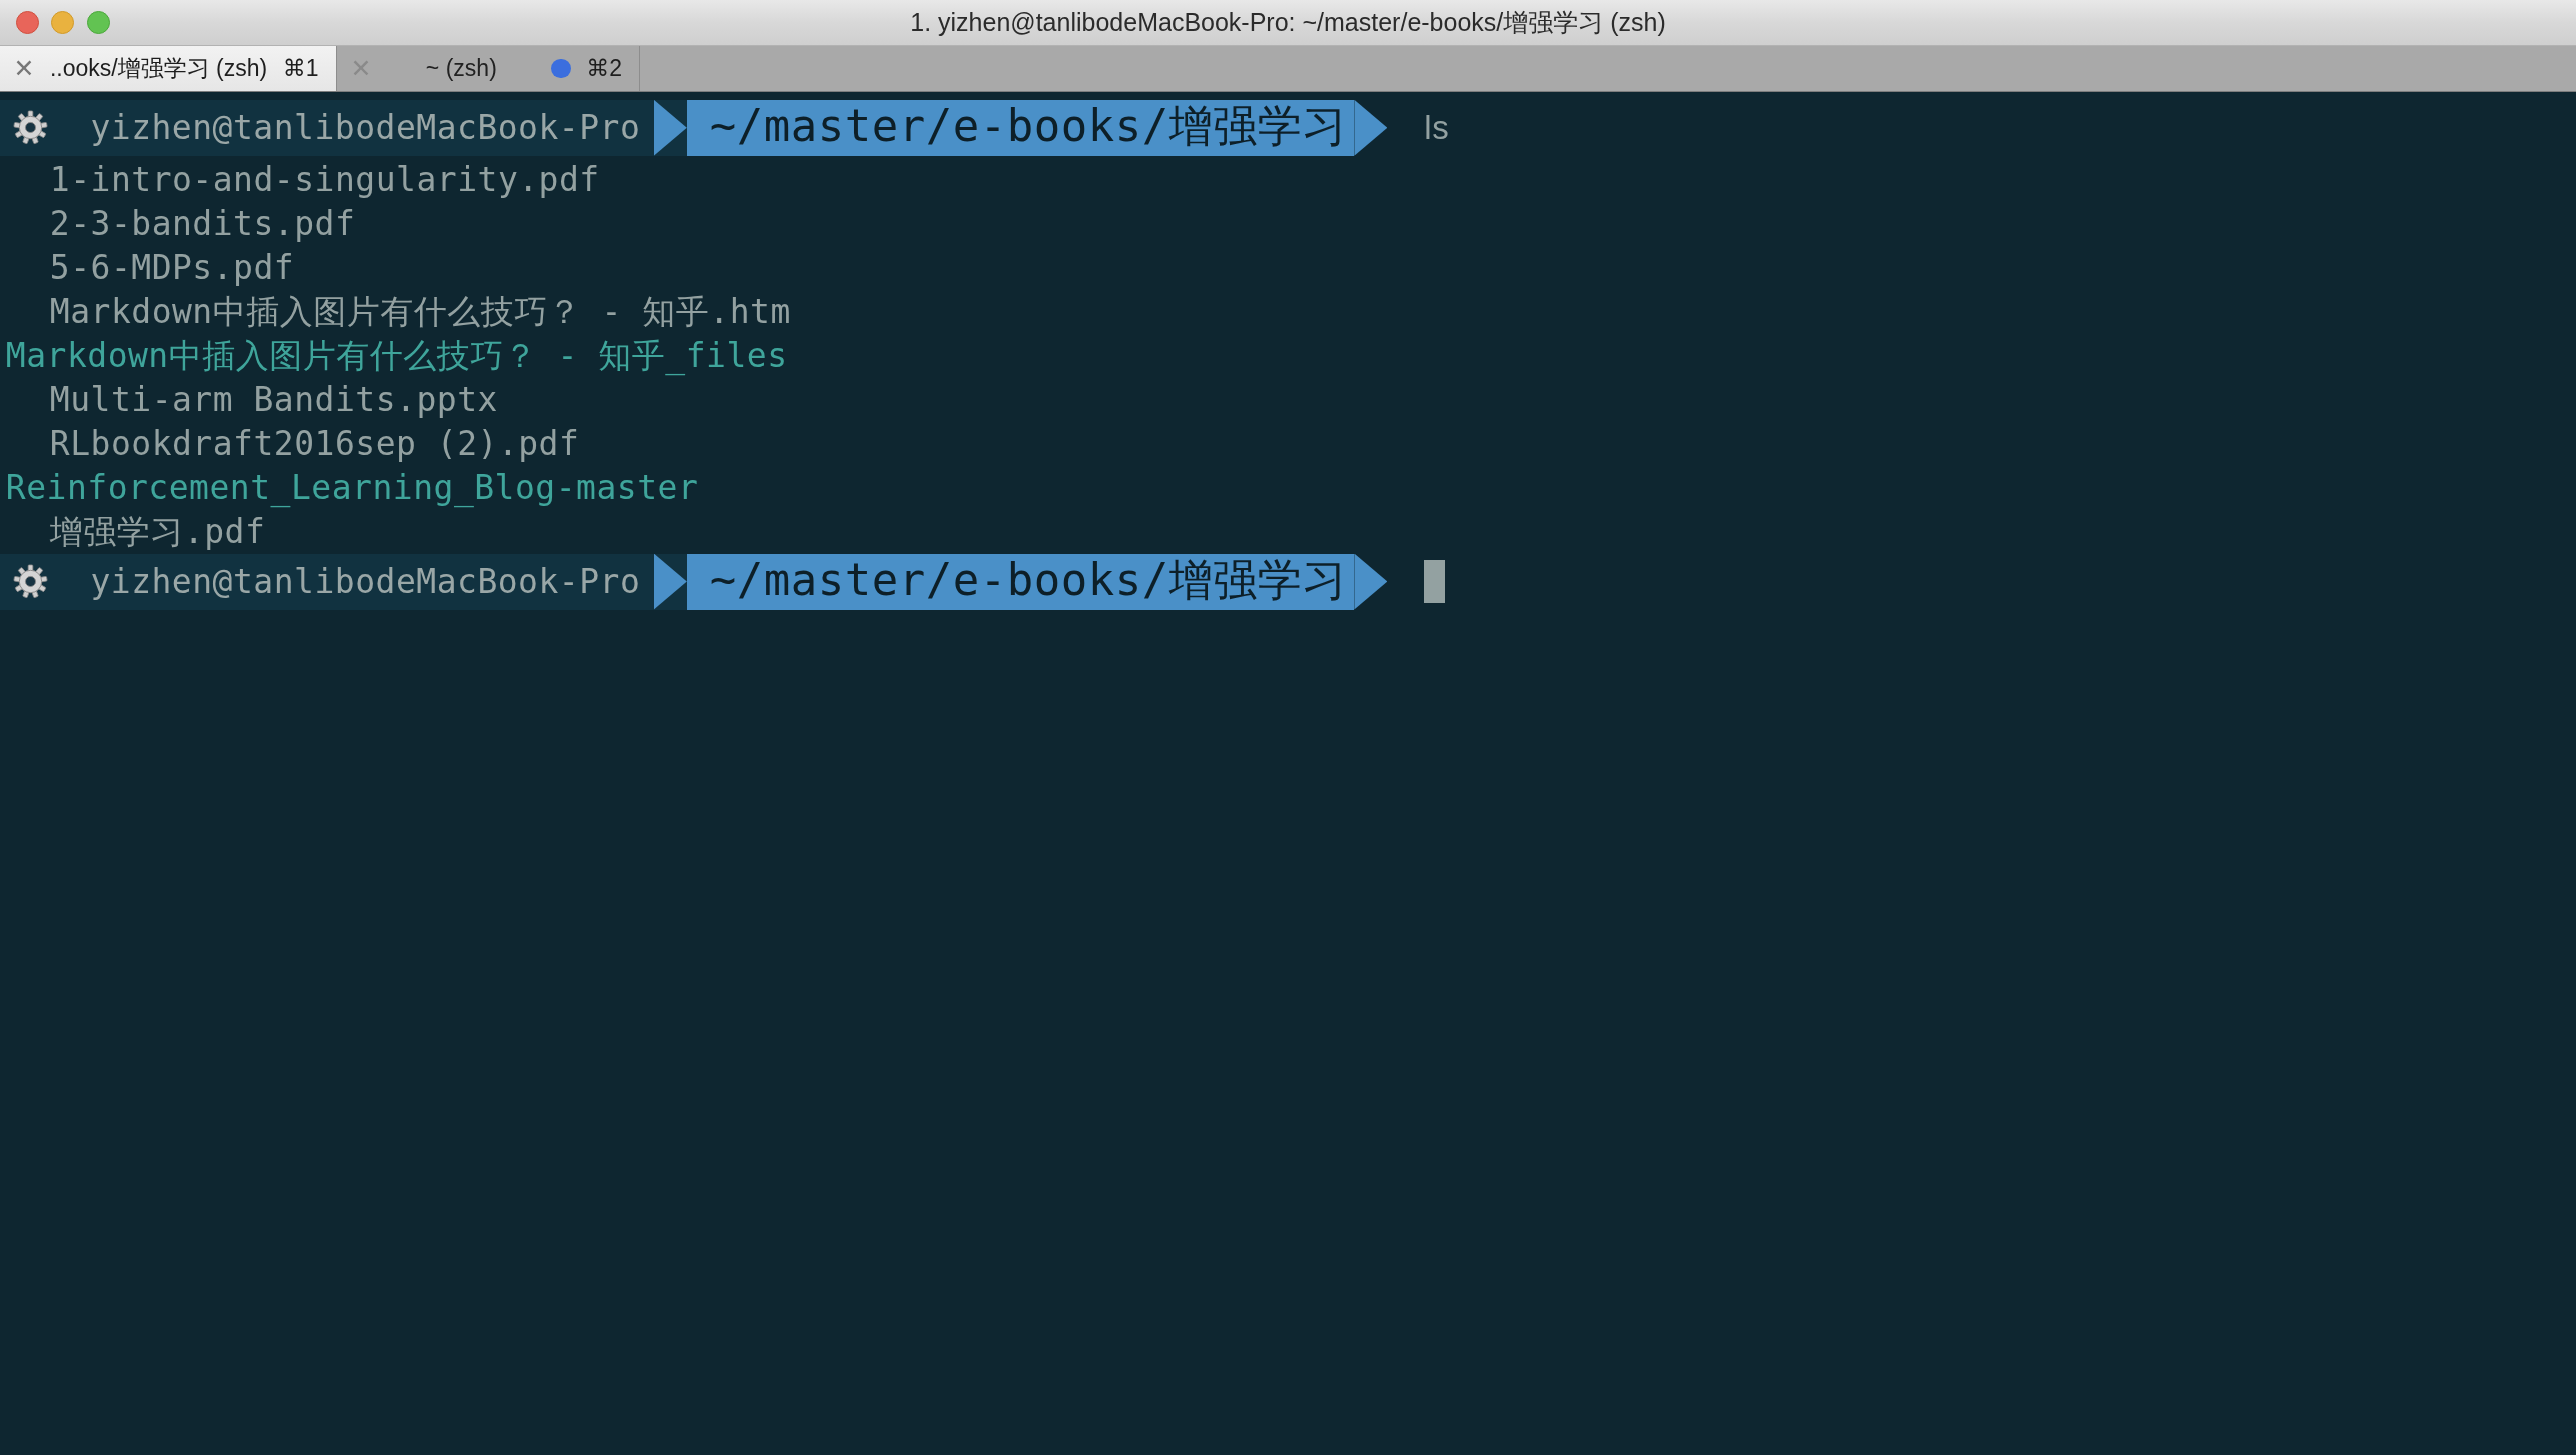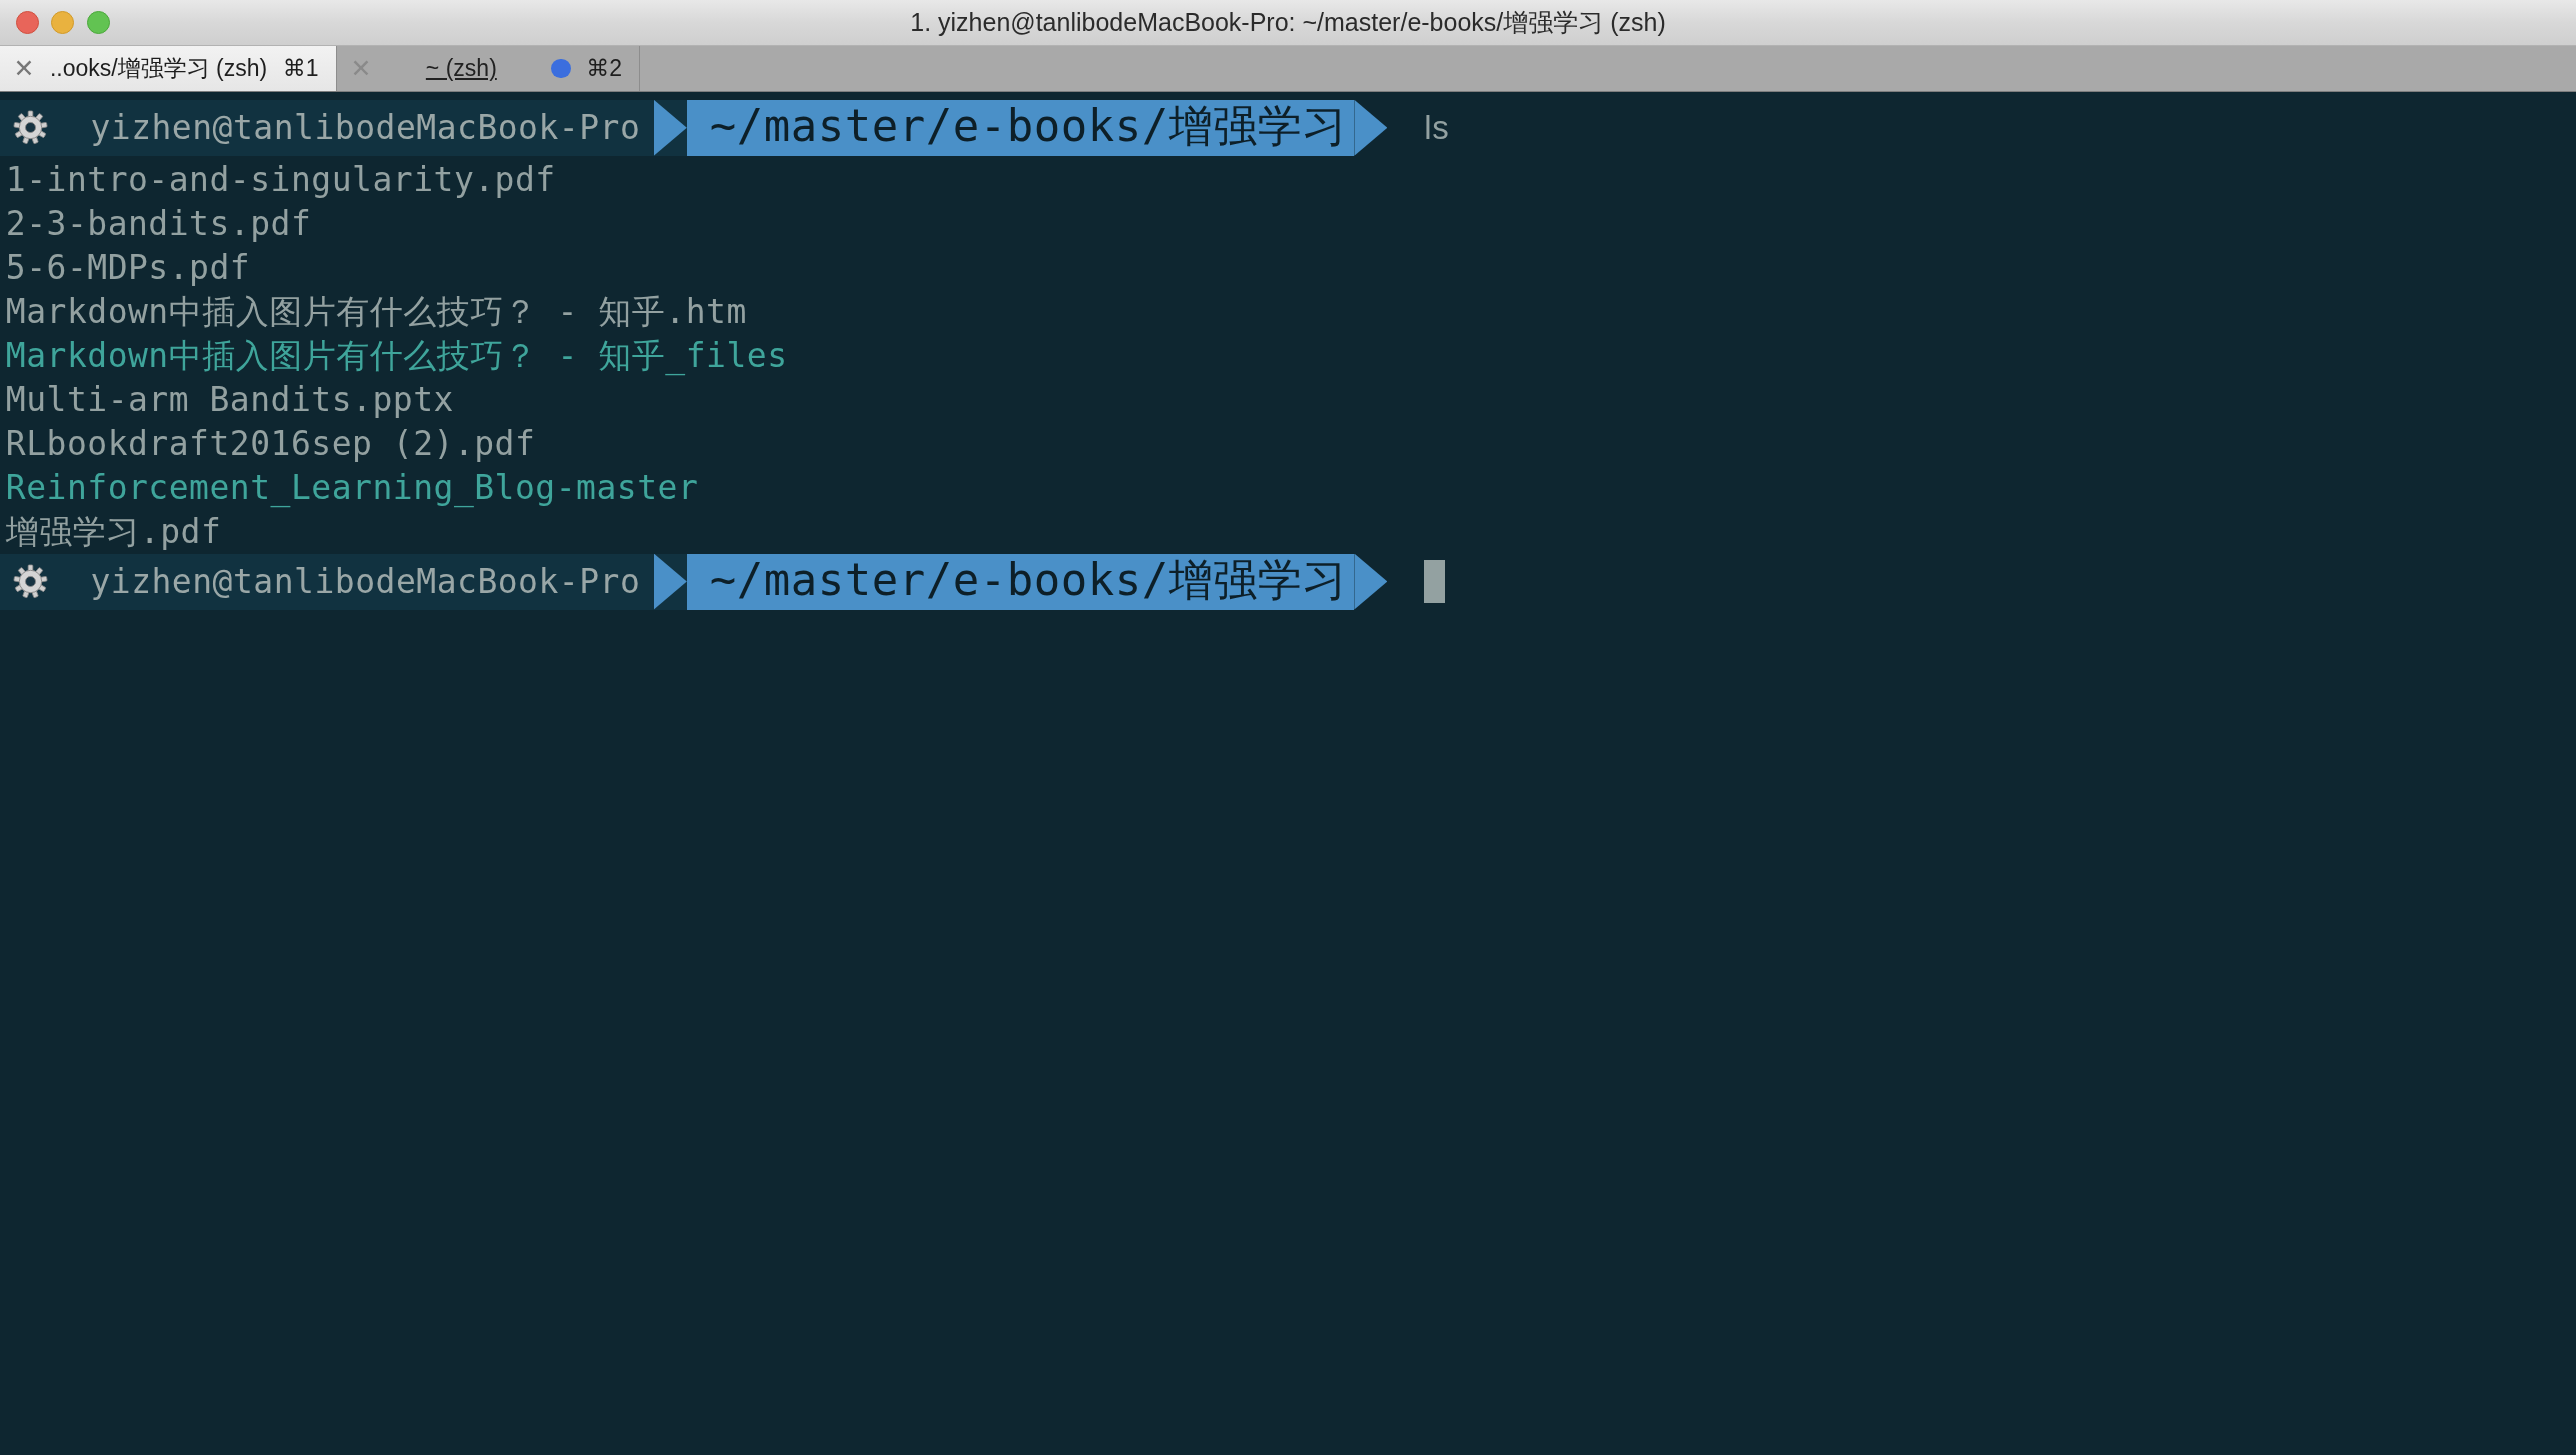--- a/index.html
+++ b/index.html
@@ -94,21 +94,20 @@
     font-size: 25px;
     line-height: 1;
     color: #777;
     font-family: "Liberation Sans", sans-serif;
   }
   .tab.inactive .tab-close { color: #8a8a8a; }
   .tab-title { flex: 1; }
   .tab.inactive .tab-title {
     padding-left: 39px;
     padding-right: 39px;
-    text-decoration: underline;
   }
   .tab-dot {
     width: 19.4px;
     height: 19.4px;
     border-radius: 50%;
     background: #3b6ede;
     display: inline-block;
   }
   .tab-shortcut {
     font-family: "Liberation Sans", sans-serif;
@@ -131,21 +130,21 @@
     height: 44px;
     line-height: 44px;
     white-space: pre;
     font-family: "DejaVu Sans Mono", monospace;
     font-size: 33px;
     letter-spacing: 0.5px;
     color: #93a1a1;
     display: flex;
     align-items: center;
   }
-  .out-normal { color: #93a1a1; }
+  .out-normal { color: #93a1a1; margin-left: 44px; }
   .out-dir    { color: #3fa59b; text-align: right; }
 
   .text-pad { padding-left: 5.8px; }
 
   
   .prompt-line {
     height: 56px;
     display: flex;
     align-items: stretch;
     margin-bottom: 1.9px;

